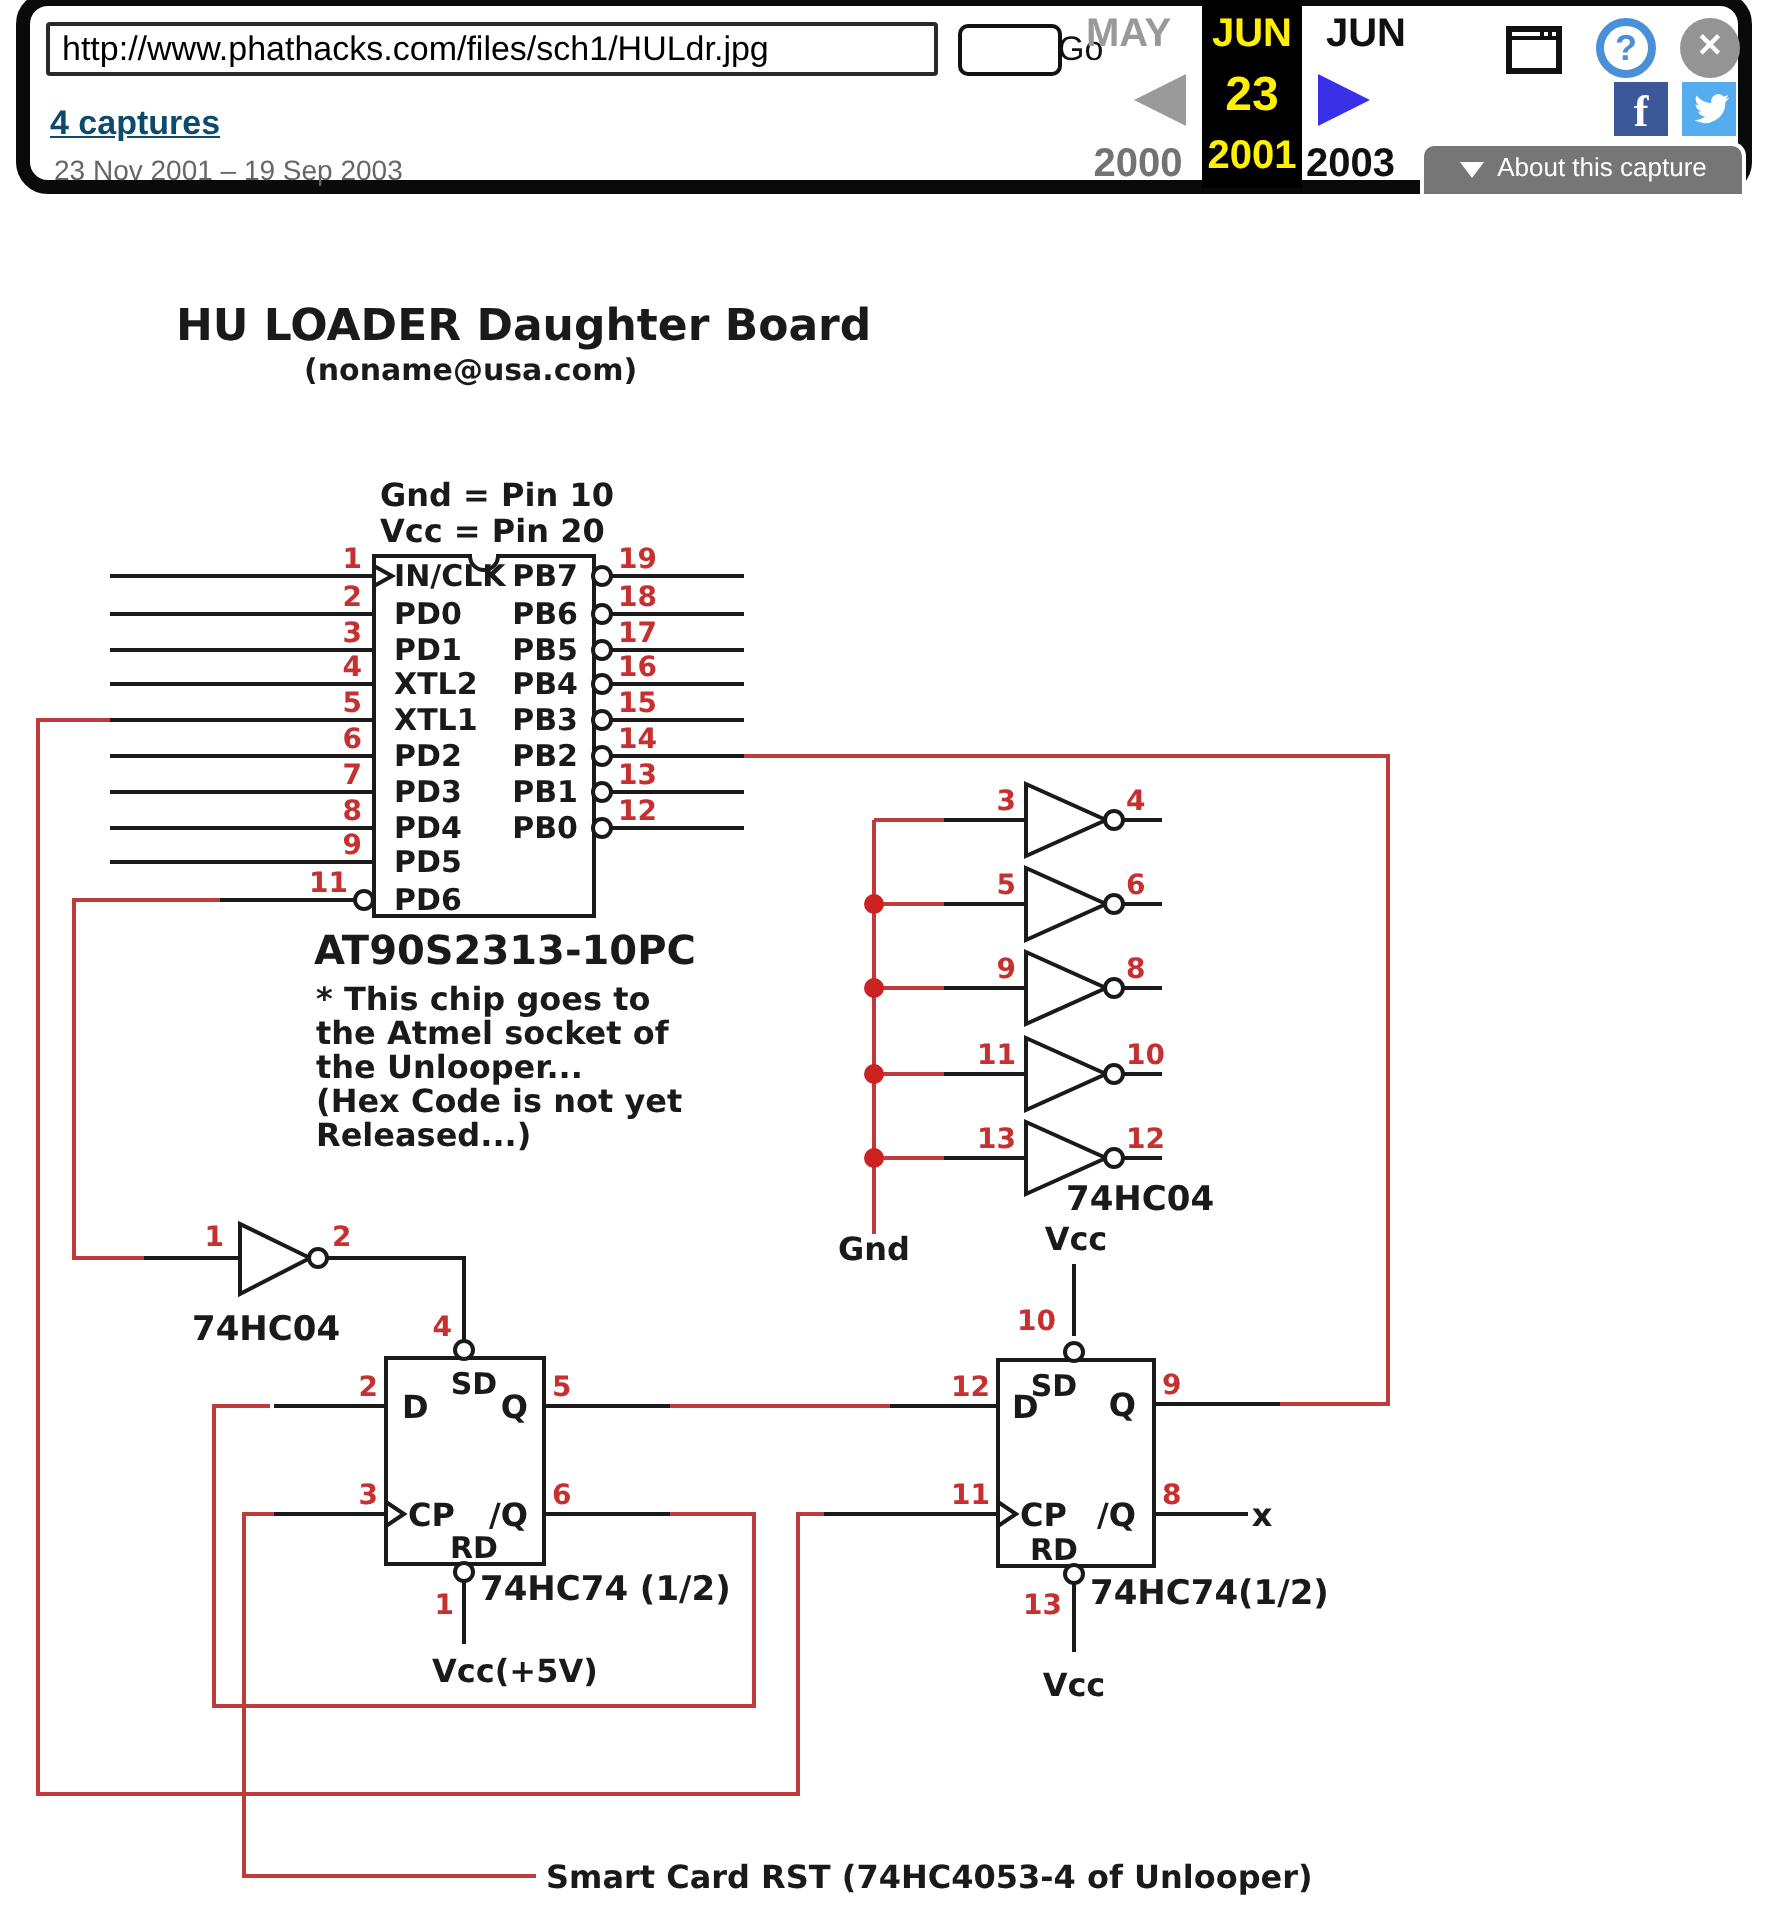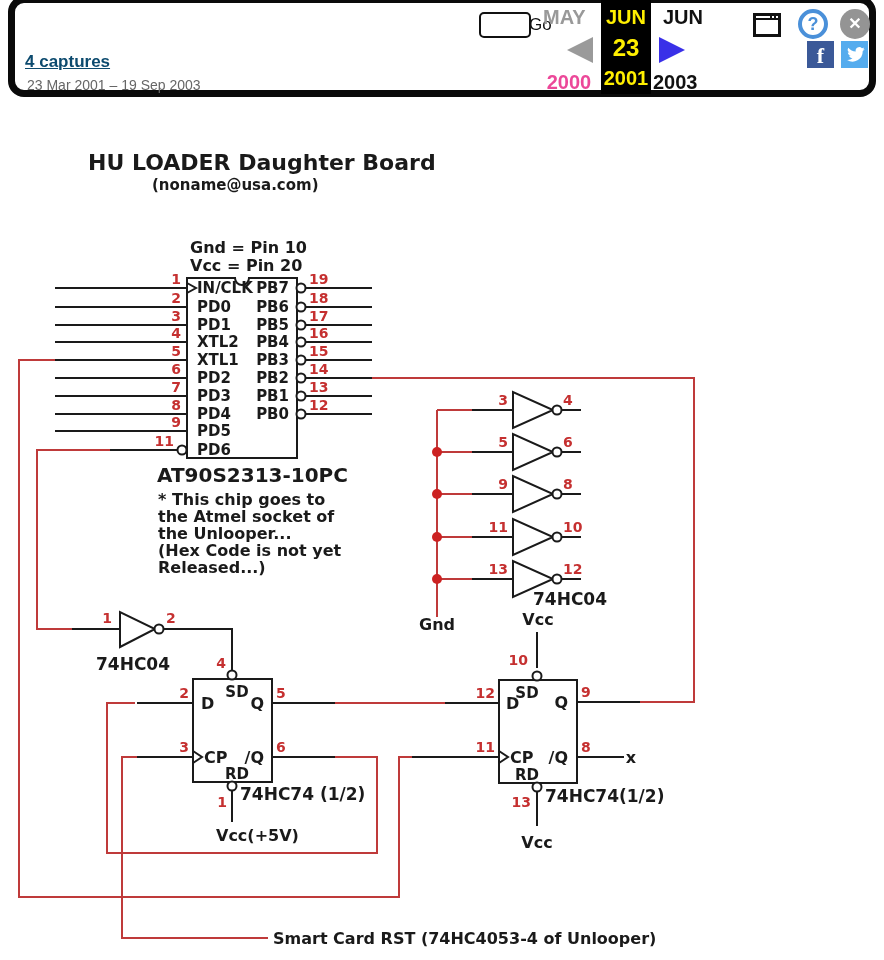--- a/index.html
+++ b/index.html
@@ -16,21 +16,21 @@
     background:#fff; border:2px solid #111; border-radius:5px; font-size:17px; color:#111;
     font-family:"Liberation Sans", sans-serif;padding-left:48px; }
   #wb-captures { position:absolute; left:10px; top:49px; font-size:17px; font-weight:bold;
     color:#0c4a6e; text-decoration:underline; }
   #wb-range { position:absolute; left:12px; top:74px; font-size:14px; color:#666; }
 
   .mon { position:absolute; top:3px; font-size:20px; font-weight:bold; }
   .yr  { position:absolute; top:68px; font-size:20px; font-weight:bold; }
   #wb-prev-month { left:528px; width:56px; text-align:left; color:#999; }
   #wb-next-month { left:640px; width:56px; text-align:center; color:#111; }
-  #wb-prev-year  { left:524px; width:60px; text-align:center; color:#ec4899; }
+  #wb-prev-year  { left:524px; width:60px; text-align:center; color:#737373; }
   #wb-next-year  { left:638px; width:62px; text-align:left; color:#111; }
   #wb-day-col { position:absolute; left:586px; top:-3px; width:50px; height:94px;
     background:#000; color:#ffef00; text-align:center; }
   #wb-day-col .m { font-size:20px; font-weight:bold; margin-top:6px; }
   #wb-day-col .d { font-size:24px; font-weight:bold; line-height:38px; }
   #wb-day-col .y { font-size:20px; font-weight:bold; }
   .tri { width:0; height:0; position:absolute; }
   #wb-arrow-left { left:552px; top:34px; border-top:13px solid transparent;
     border-bottom:13px solid transparent; border-right:26px solid #9a9a9a; }
   #wb-arrow-right { left:644px; top:34px; border-top:13px solid transparent;
@@ -67,23 +67,24 @@
   .dot { fill:#cc2222; stroke:none; }
   .t-b { font-weight:bold; }
   .t-red { fill:#c53030; font-weight:bold; }
   .pn { font-size:14px; }
   .lbl { font-size:15px; }
 </style>
 </head>
 <body>
 
 <div id="wb-toolbar">
+  <input id="wb-url" value="http://www.phathacks.com/files/sch1/HULdr.jpg" style="">
   <button id="wb-go">Go</button>
   <a id="wb-captures" href="#">4 captures</a>
-  <div id="wb-range">23 Mar 2001 – 19 Sep 2003</div>
+  <div id="wb-range">23 Nov 2001 – 19 Sep 2003</div>
 
   <div id="wb-prev-month" class="mon">MAY</div>
   <div id="wb-next-month" class="mon">JUN</div>
   <div id="wb-arrow-left" class="tri"></div>
   <div id="wb-arrow-right" class="tri"></div>
   <div id="wb-prev-year" class="yr">2000</div>
   <div id="wb-next-year" class="yr">2003</div>
 
   <div id="wb-day-col">
     <div class="m">JUN</div>
@@ -97,20 +98,23 @@
         <i></i>
       </div>
   </div>
   <div id="wb-help-icon">?</div>
   <div id="wb-close-icon">✕</div>
   <div id="wb-fb-icon">f</div>
   <div id="wb-tw-icon">
     <svg width="27" height="27" viewBox="0 0 24 24">
       <path fill="#fff" d="M21 7c-.6.3-1.2.4-1.8.5.7-.4 1.2-1 1.4-1.8-.6.4-1.3.6-2 .8a3.2 3.2 0 0 0-5.5 2.9A9 9 0 0 1 6.5 6a3.2 3.2 0 0 0 1 4.3c-.5 0-1-.1-1.4-.4 0 1.5 1 2.8 2.5 3.1-.4.1-.9.2-1.4.1.4 1.3 1.6 2.2 3 2.2A6.4 6.4 0 0 1 5.4 16.8 9 9 0 0 0 19.3 9.2v-.4c.6-.4 1.2-1 1.7-1.8z"></path>
     </svg>
+  </div>
+  <div id="wb-about">
+    <span class="tri-down"></span><span>About this capture</span>
   </div>
 </div>
 
 <svg id="schem" width="884" height="860" viewBox="0 0 884 860">
 
   <text x="88" y="70" font-size="22" class="t-b">HU LOADER Daughter Board</text>
   <text x="152" y="90" font-size="15" class="t-b">(noname@usa.com)</text>
   <text x="190" y="153" font-size="16" class="t-b">Gnd = Pin 10</text>
   <text x="190" y="171" font-size="16" class="t-b">Vcc  = Pin 20</text>
 

